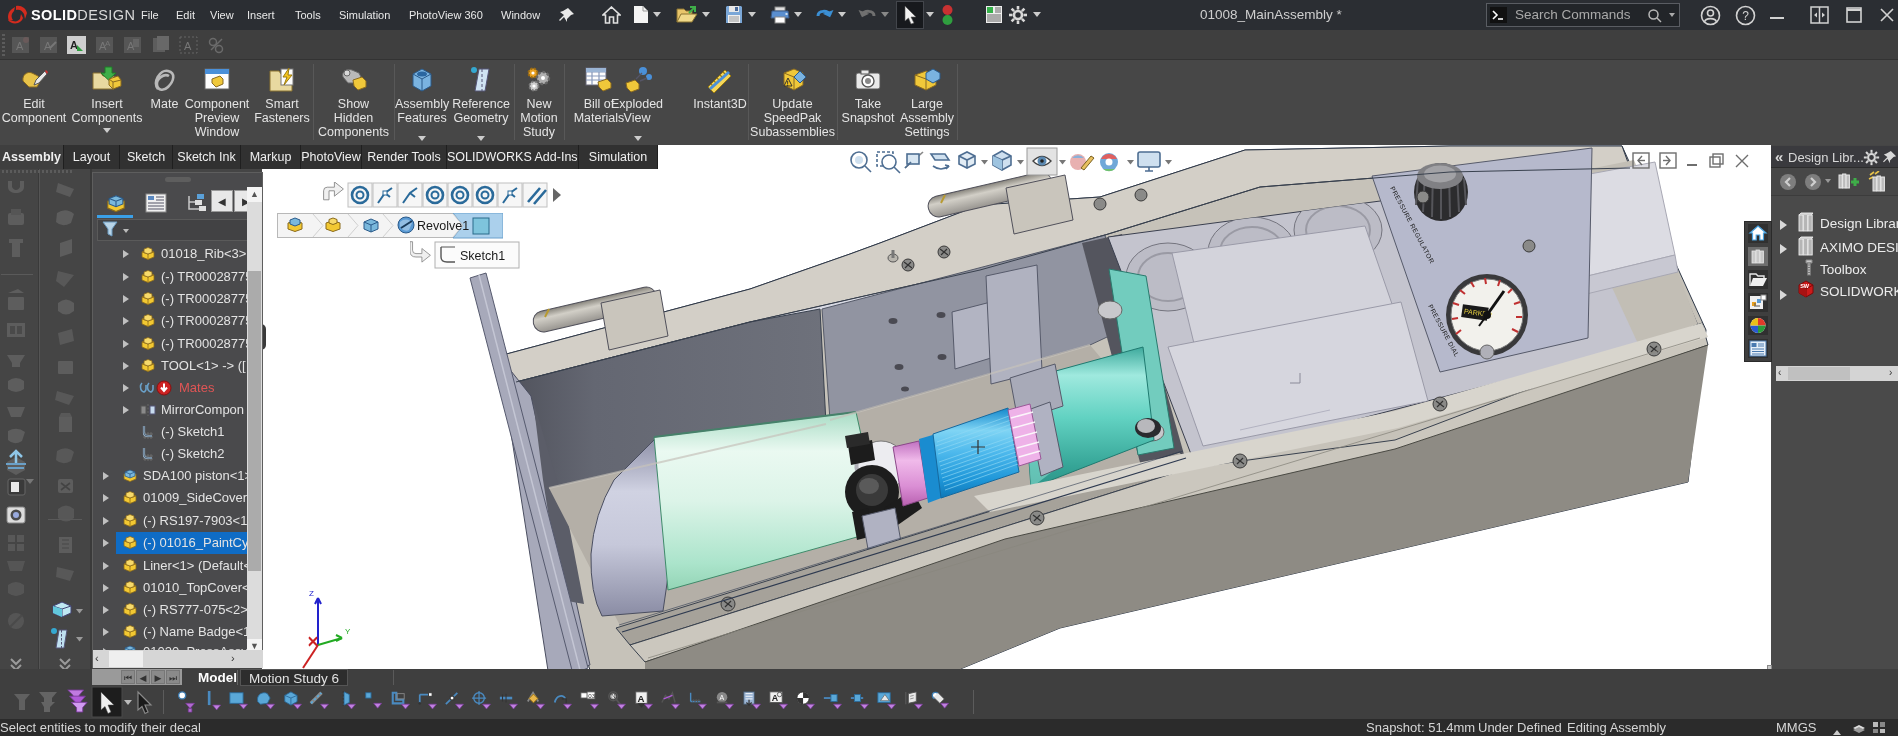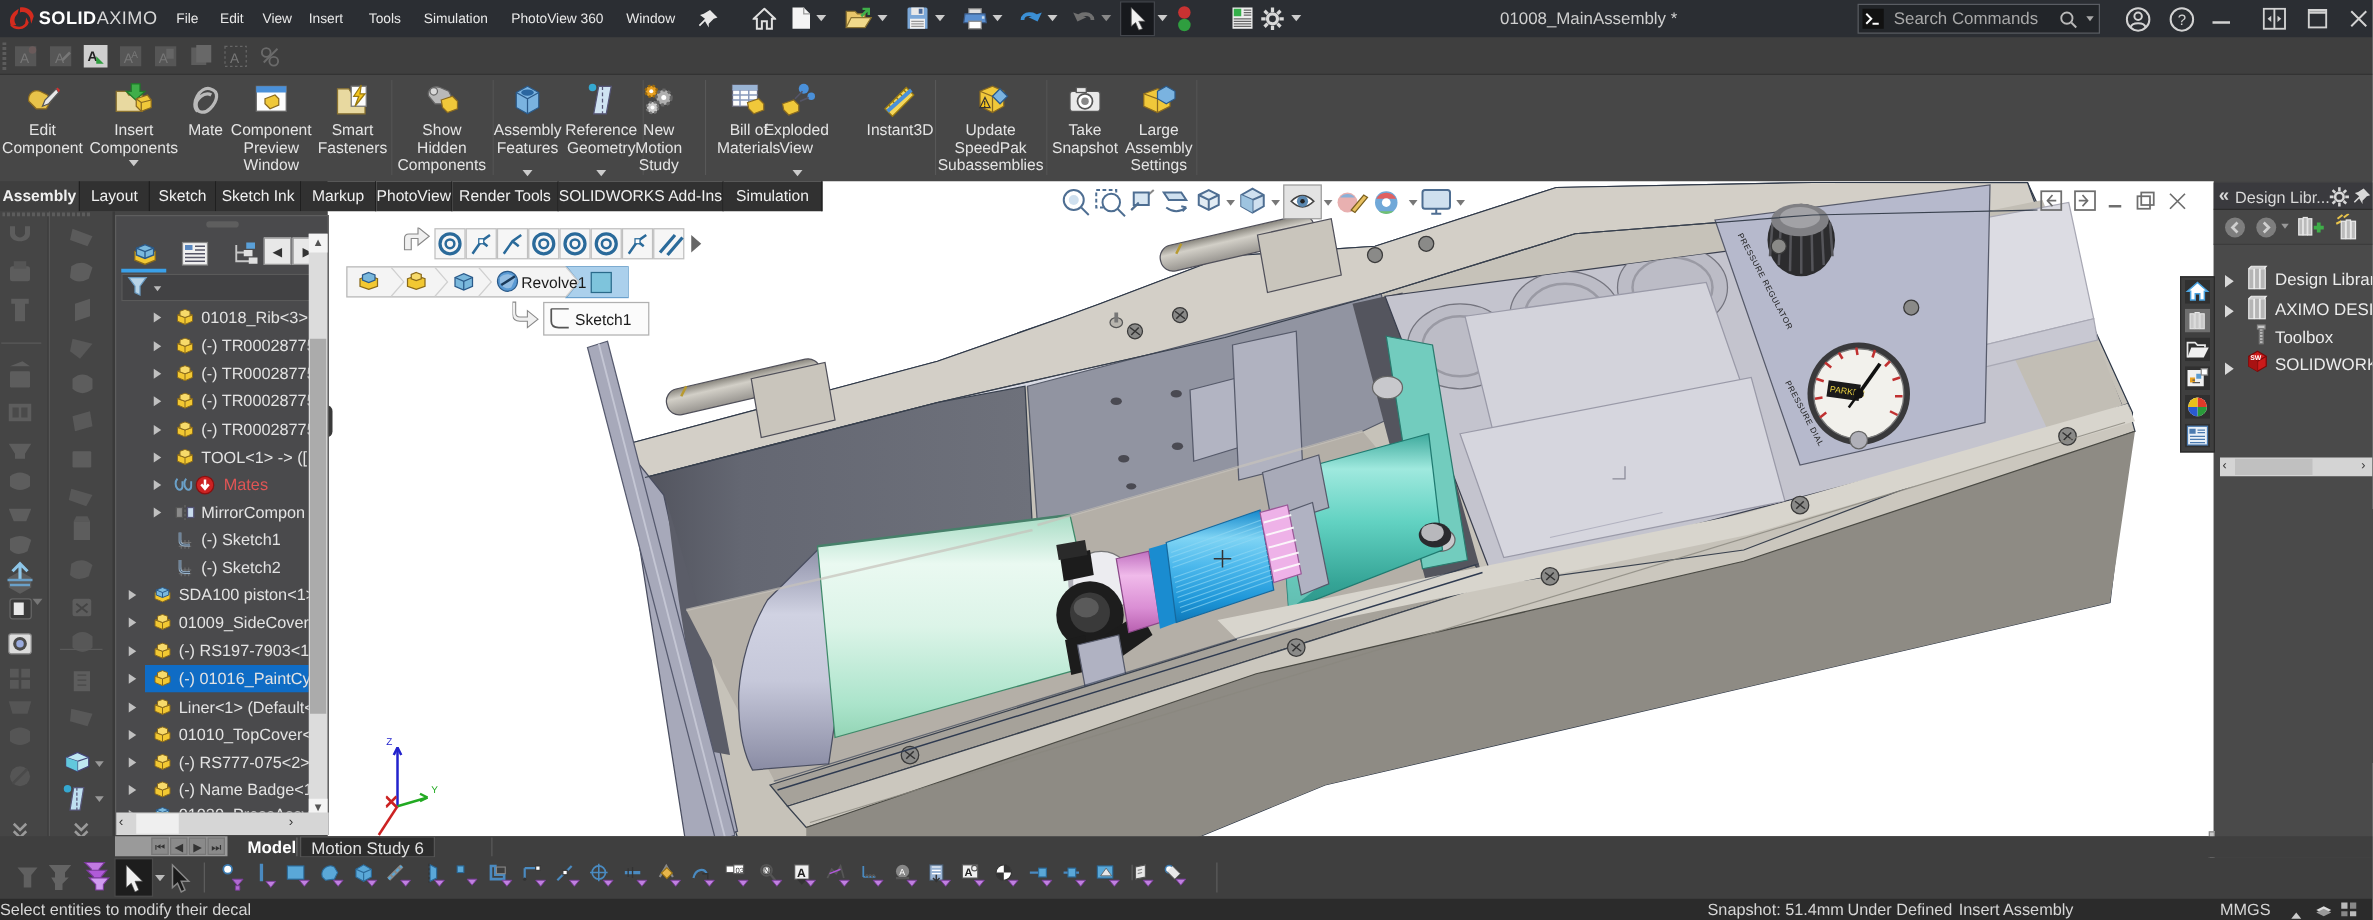--- a/index.html
+++ b/index.html
@@ -462,21 +462,21 @@
 
    <div class="abs" style="left:-6px;top:180px;width:10px;height:26px;background:#3a3a3a;border-radius:0 5px 5px 0"></div>
   </path>
     </div>
   <div id="titlebar">
     <svg class="abs" style="left:6px;top:5px" width="24" height="20" viewBox="0 0 24 20">
       <path d="M3 16 C1 12 2 7 6 4 L9 2 8 6 C5 9 5 12 7 15 Z" fill="#d42b1e"></path>
       <path d="M10 1 C15 0 20 3 21 8 L19 14 18 9 C16 5 13 4 10 5 Z" fill="#d42b1e"></path>
       <path d="M12 18 C8 19 4 18 2 15 L7 16 C10 17 12 16 14 14 L15 9 17 13 C16 16 14 17 12 18 Z" fill="#d42b1e"></path>
     </svg>
-    <div class="abs" style="left:31px;top:7px;font-size:14.5px;color:#fff;letter-spacing:.4px"><b>SOLID</b><span style="color:#d8d8d8">AXIMO</span></div>
+    <div class="abs" style="left:31px;top:7px;font-size:14.5px;color:#fff;letter-spacing:.4px"><b>SOLID</b><span style="color:#d8d8d8">DESIGN</span></div>
     <div class="menuitem" style="left:141px">File</div>
     <div class="menuitem" style="left:176px">Edit</div>
     <div class="menuitem" style="left:210px">View</div>
     <div class="menuitem" style="left:247px">Insert</div>
     <div class="menuitem" style="left:295px">Tools</div>
     <div class="menuitem" style="left:339px">Simulation</div>
     <div class="menuitem" style="left:409px">PhotoView 360</div>
     <div class="menuitem" style="left:501px">Window</div>
     <svg class="abs" style="left:559px;top:7px" width="16" height="16" viewBox="0 0 16 16">
         <path d="M9 1 L15 7 L12 8 L8 12 L8 15 L5 10 L1 14 L0 13 L5 8 L1 5 L4 4 Z" fill="#e8e8e8"></path>
@@ -667,21 +667,21 @@
           <path d="M6 9 L15 4 L24 9 L24 21 L15 26 L6 21 Z" fill="#7ab3e0" stroke="#2a5a8a"></path>
           <path d="M6 9 L15 14 L24 9 M15 14 L15 26" fill="none" stroke="#2a5a8a"></path>
           <ellipse cx="15" cy="9" rx="5" ry="2.5" fill="#2a66a0"></ellipse>
         </svg>Assembly<br>Features<div class="abs" style="left:23px;top:74px;border:4px solid transparent;border-top:5px solid #ccc"></div></div>
     <div class="rbtn" style="left:449px;width:64px"><svg class="ric" viewBox="0 0 30 30">
           <circle cx="8" cy="5" r="3" fill="#35a8d0"></circle>
           <path d="M13 4 L23 4 L19 26 L9 26 Z" fill="#cfe3f2" stroke="#557"></path>
           <path d="M16 4 L16 26" stroke="#557" stroke-dasharray="3 2"></path>
         </svg>Reference<br>Geometry<div class="abs" style="left:28px;top:74px;border:4px solid transparent;border-top:5px solid #ccc"></div></div>
     <div class="rsep" style="left:514px"></div>
-    <div class="rbtn" style="left:503px;width:48px"><svg class="ric" viewBox="0 0 30 30">
+    <div class="rbtn" style="left:515px;width:48px"><svg class="ric" viewBox="0 0 30 30">
           <circle cx="9" cy="8" r="4.5" fill="#e8a020" stroke="#9a6a10" stroke-width="2" stroke-dasharray="2 1.6"></circle>
           <circle cx="9" cy="8" r="1.6" fill="#fff"></circle>
           <circle cx="19" cy="13" r="6" fill="#b0b0b0" stroke="#666" stroke-width="2.4" stroke-dasharray="2.5 2"></circle>
           <circle cx="19" cy="13" r="2" fill="#fff"></circle>
           <circle cx="10" cy="21" r="4.5" fill="#cccccc" stroke="#777" stroke-width="2" stroke-dasharray="2 1.6"></circle>
           <circle cx="10" cy="21" r="1.6" fill="#fff"></circle>
         </svg>New<br>Motion<br>Study</div>
     <div class="rsep" style="left:564px"></div>
     <div class="rbtn" style="left:570px;width:58px"><svg class="ric" viewBox="0 0 30 30">
           <rect x="2" y="3" width="20" height="17" fill="#fdfdfd" stroke="#667"></rect>
@@ -1359,21 +1359,21 @@
             <path d="M11 14 l9 0 -4.5 5.5z" fill="#c080e0" stroke="#7a3a9a" stroke-width=".8"></path>
           </g>
         <rect x="973" y="4" width="1" height="24" fill="#5c5c5c"></rect>
       </g>
     </svg>
   </div>
   <div id="statusbar">
     <div class="abs" style="left:0px;top:1px">Select entities to modify their decal</div>
     <div class="abs" style="left:1366px;top:1px">Snapshot: 51.4mm</div>
     <div class="abs" style="left:1478px;top:1px">Under Defined</div>
-    <div class="abs" style="left:1567px;top:1px">Insert Assembly</div>
+    <div class="abs" style="left:1567px;top:1px">Editing Assembly</div>
     <div class="abs" style="left:1776px;top:1px">MMGS</div>
     <div class="abs" style="left:1833px;top:7px;border:4px solid transparent;border-bottom:5px solid #ccc"></div>
     <svg class="abs" style="left:1852px;top:2px" width="14" height="13" viewBox="0 0 14 13">
         <path d="M1 7 L7 4 L13 7 L7 10 Z" fill="#ddd"></path>
         <path d="M1 9 L7 6 L13 9 L7 12 Z" fill="#999"></path>
       </svg>
     <svg class="abs" style="left:1872px;top:2px" width="14" height="13" viewBox="0 0 14 13">
         <rect x="1" y="1" width="5" height="5" fill="#bbb"></rect>
         <rect x="8" y="1" width="5" height="5" fill="#888"></rect>
         <rect x="1" y="8" width="5" height="4" fill="#888"></rect>

